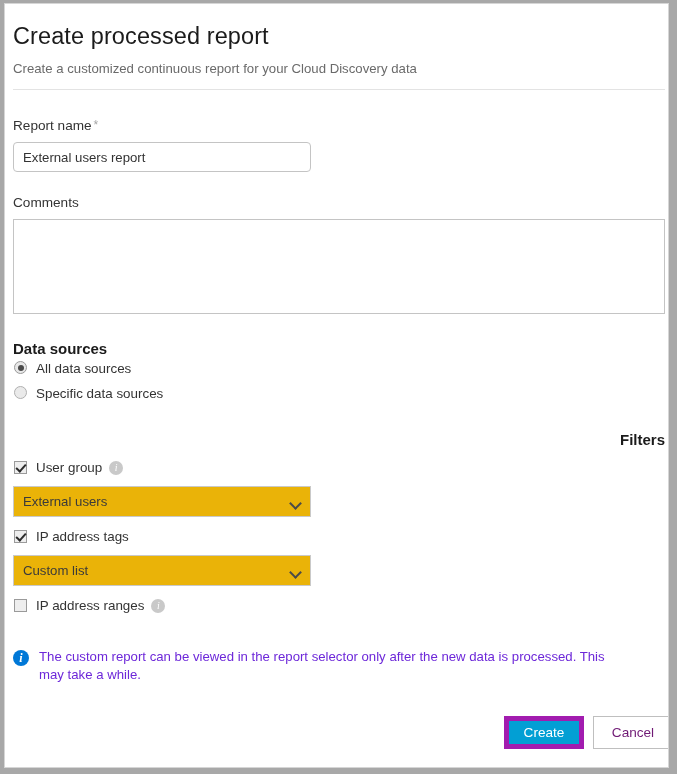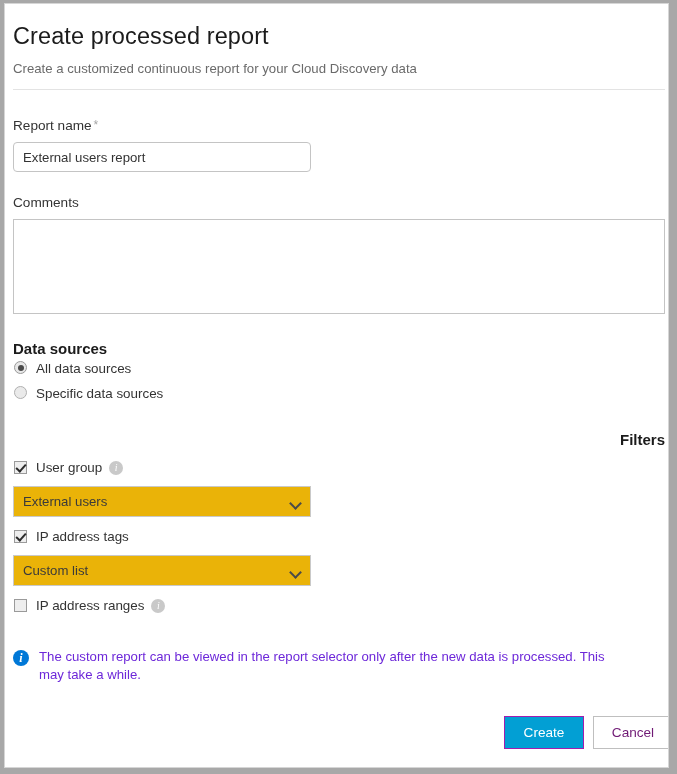--- a/index.html
+++ b/index.html
@@ -283,21 +283,21 @@
     box-sizing: border-box;
     border-radius: 0;
     cursor: pointer;
     display: flex;
     align-items: center;
     justify-content: center;
   }
   .btn-primary {
     width: 80px;
     background: #029fd4;
-    border: 1px solid #a21caf;
+    border: 5px solid #a21caf;
     color: #ffffff;
   }
   .btn-secondary {
     width: 80px;
     background: #ffffff;
     border: 1px solid #bfbfbf;
     color: #701a75;
     margin-left: 9px;
   }
 </style>

